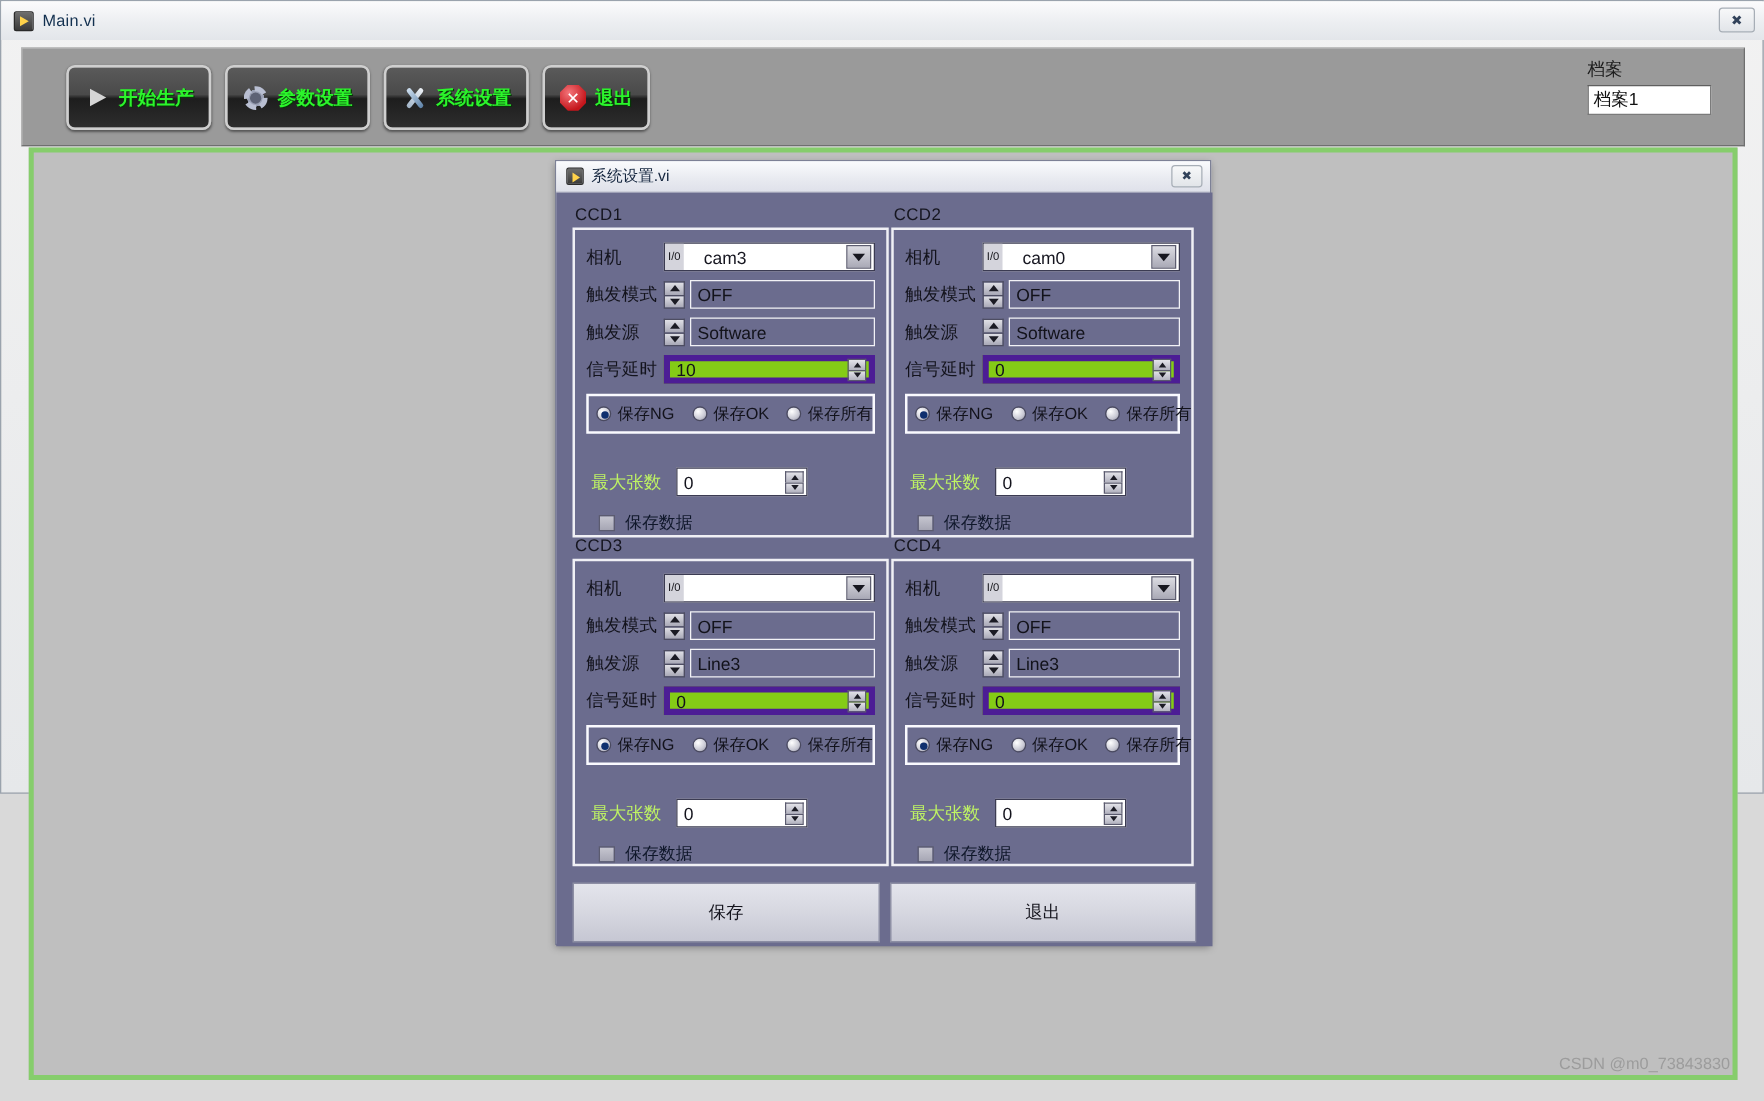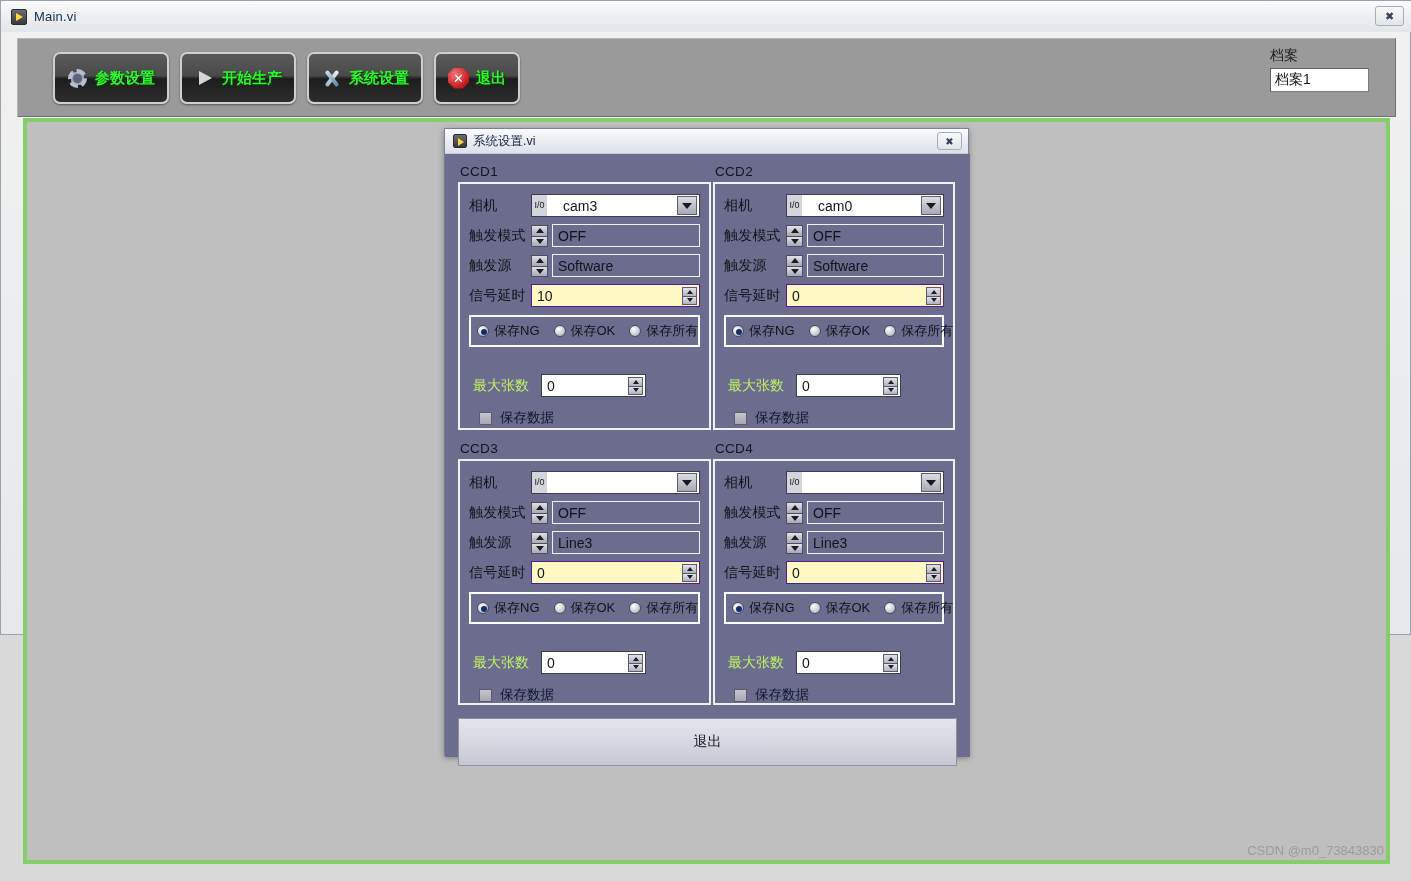--- a/index.html
+++ b/index.html
@@ -209,21 +209,21 @@
     position:absolute; left:0; top:25px;
     width:525px; height:603px;
     background:#6b6c8e;
     padding: 10px 13px 13px 13px;
   }
 
   
   #ccd-grid {
     display:grid;
     grid-template-columns: 253px 242px;
-    gap: 12px 2px;
+    gap: 0px 2px;
     grid-template-rows: 265px 265px;
   }
   .ccd-cell { position:relative; }
   .ccd-title {
     font-size:13.5px; color:#15151f; margin-left:2px; margin-bottom:3px;
     letter-spacing:.3px;
   }
   .ccd-panel {
     background:#6b6c8e;
     border:2px solid #f0f0f5;
@@ -293,22 +293,22 @@
     background:#6b6c8e;
     border:1px solid #f2f2f6;
     font-size:14px; color:#12121a;
     display:flex; align-items:center; padding-left:5px;
     overflow:hidden; white-space:nowrap;
   }
 
   
   .num-wrap {
     flex:1; height:23px; position:relative;
-    background:#fef9c3;
-    border:1px solid #4c1d95;
+    background:#84cc16;
+    border:5px solid #4c1d95;
     display:flex; align-items:center;
   }
   .num-wrap .nval {
     flex:1; font-size:14px; color:#12121a; padding-left:5px;
   }
   .num-wrap .vstep { display:flex; flex-direction:column; margin-right:2px; }
   .num-wrap .vstep .sb {
     height:9px; width:15px;
     background: linear-gradient(#e3e3e9,#b2b2bf);
     border:1px solid #5a5a6e;
@@ -385,27 +385,27 @@
     <div class="ico"></div>
     <div id="title-text">Main.vi</div>
     <div id="win-close">✖</div>
   </div>
 
   <div id="toolbar-strip">
 
     <div id="button-row">
 
       <div class="tool-btn">
+        <span class="tool-ico ico-play"></span>
+        <span class="lbl">开始生产</span>
+      </div>
+
+      <div class="tool-btn">
         <span class="tool-ico ico-gear"></span>
         <span class="lbl">参数设置</span>
-      </div>
-
-      <div class="tool-btn">
-        <span class="tool-ico ico-play"></span>
-        <span class="lbl">开始生产</span>
       </div>
 
 
       <div class="tool-btn">
         <span class="tool-ico ico-tools"></span>
         <span class="lbl">系统设置</span>
       </div>
 
 
       <div class="tool-btn">
@@ -738,19 +738,20 @@
               <span class="chkbox"></span>
               <span class="chklabel">保存数据</span>
             </div>
 
           </div>
         </div>
 
       </div>
 
       <div id="action-bar">
+        <div class="action-btn">保存</div>
         <div class="action-btn">退出</div>
       </div>
 
     </div>
   </div>
 
 </div>
 
 </body></html>

